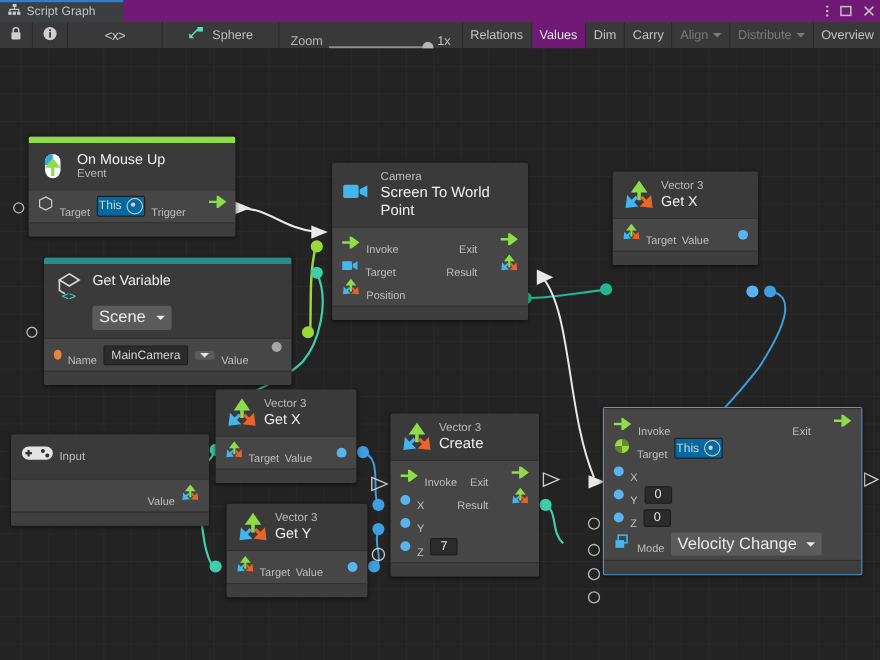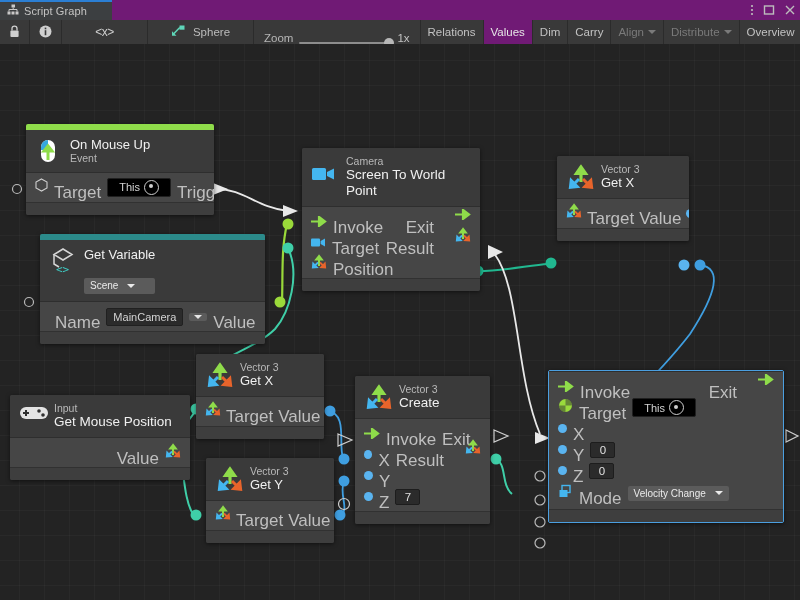--- a/index.html
+++ b/index.html
@@ -52,28 +52,28 @@
   .accent{height:6px;width:100%;}
   .nhead{display:flex;align-items:center;gap:9px;padding:7px 10px 7px 9px;background:#3a3a3a;}
   .nicon{width:26px;height:26px;flex:0 0 26px;position:relative;}
   .ntitles{display:flex;flex-direction:column;line-height:1.18;}
   .nsub{font-size:10.5px;color:#b9b9b9;}
   .nmain{font-size:13px;color:#f0f0f0;}
   .nmain.big{font-size:13.5px;}
   .nbody{background:#464646;border-top:1px solid #2e2e2e;padding:4px 0;}
   .nfoot{height:12px;background:#3e3e3e;border-top:1px solid #313131;}
   .row{display:flex;align-items:center;height:21px;padding:0 9px;gap:6px;}
-  .row .lbl{font-size:17px;color:#bfbfbf;margin-top:12px;}
+  .row .lbl{font-size:10px;color:#bfbfbf;margin-top:12px;}
   .row .rt{margin-left:auto;display:flex;align-items:flex-start;gap:21px;}
   .row.justify{justify-content:flex-end;}
 
-  .pill{background:#000000;border:1px solid #202020;border-radius:2px;
-        font-size:11px;color:#d3d3d3;padding:1px 11px;display:inline-flex;align-items:center;gap:4px;}
+  .pill{background:#0369a1;border:1px solid #202020;border-radius:2px;
+        font-size:11px;color:#d3d3d3;padding:1px 1px;display:inline-flex;align-items:center;gap:4px;}
   .pill.flat{background:#2b2b2b;}
-  .dd{background:#5b5b5b;border-radius:2px;font-size:10px;color:#eaeaea;
+  .dd{background:#5b5b5b;border-radius:2px;font-size:15px;color:#eaeaea;
       padding:2px 6px;display:inline-flex;align-items:center;gap:5px;}
   .ddbtn{background:#5b5b5b;border-radius:2px;padding:2px 5px;display:inline-flex;align-items:center;}
   .numbox{background:#2b2b2b;border:1px solid #1d1d1d;border-radius:2px;
           font-size:11.5px;color:#e0e0e0;padding:1px 6px;min-width:11px;text-align:center;}
   .tgt{width:13px;height:13px;border-radius:50%;border:1.5px solid #cfcfcf;display:inline-block;position:relative;}
   .tgt:after{content:"";position:absolute;left:3.5px;top:3.5px;width:4px;height:4px;border-radius:50%;background:#cfcfcf;}
 
   
   .dot{width:9px;height:9px;border-radius:50%;display:inline-block;}
   .dot.blue{background:#5ab4f0;}
@@ -425,21 +425,20 @@
         <span class="nicon">
           <svg width="30" height="20" viewBox="0 0 30 20">
             <rect x="1" y="4" width="28" height="12" rx="6" fill="#e3e3e3"></rect>
             <path d="M7 7 V13 M4 10 H10" stroke="#2f2f2f" stroke-width="2"></path>
             <circle cx="20" cy="8" r="1.8" fill="#2f2f2f"></circle>
               <circle cx="24" cy="12" r="1.8" fill="#2f2f2f"></circle>
           </svg>
         </span>
         <span class="ntitles">
           <span class="nsub">Input</span>
-          <span class="nmain big">Get Mouse Position</span>
         </span>
       </div>
       <div class="nbody">
         <div class="row justify">
           <span class="lbl">Value</span>
           <span>
             <svg width="16" height="16" viewBox="0 0 16 16">
               <path d="M8 12 V3 M8 2 L5.2 5.6 H10.8 Z" stroke="#8fdc4a" stroke-width="2" fill="#8fdc4a"></path>
               <path d="M7 8.5 L3 12.5 M2.2 9.6 L1.8 13.6 L5.8 13.2 Z" stroke="#44b6ef" stroke-width="1.8" fill="#44b6ef"></path>
               <path d="M9 8.5 L13 12.5 M13.8 9.6 L14.2 13.6 L10.2 13.2 Z" stroke="#e8642b" stroke-width="1.8" fill="#e8642b"></path>
@@ -613,21 +612,21 @@
         <div class="row">
           <span class="dot blue"></span>
           <span class="lbl">Y</span>
           <span class="numbox">0</span>
         </div>
         <div class="row">
           <span class="dot blue"></span>
           <span class="lbl">Z</span>
           <span class="numbox">0</span>
         </div>
-        <div class="row" style="height:24px;">
+        <div class="row" style="height:24px;align-items:flex-end;">
           <span>
             <svg width="15" height="15" viewBox="0 0 15 15">
               <rect x="4" y="1.5" width="8" height="7" stroke="#44b6ef" stroke-width="1.4" fill="none"></rect>
               <rect x="1.5" y="6" width="8" height="7" fill="#44b6ef"></rect>
             </svg>
           </span>
           <span class="lbl">Mode</span>
           <span class="dd">
             <span>Velocity Change</span>
             <i class="caret"></i>

